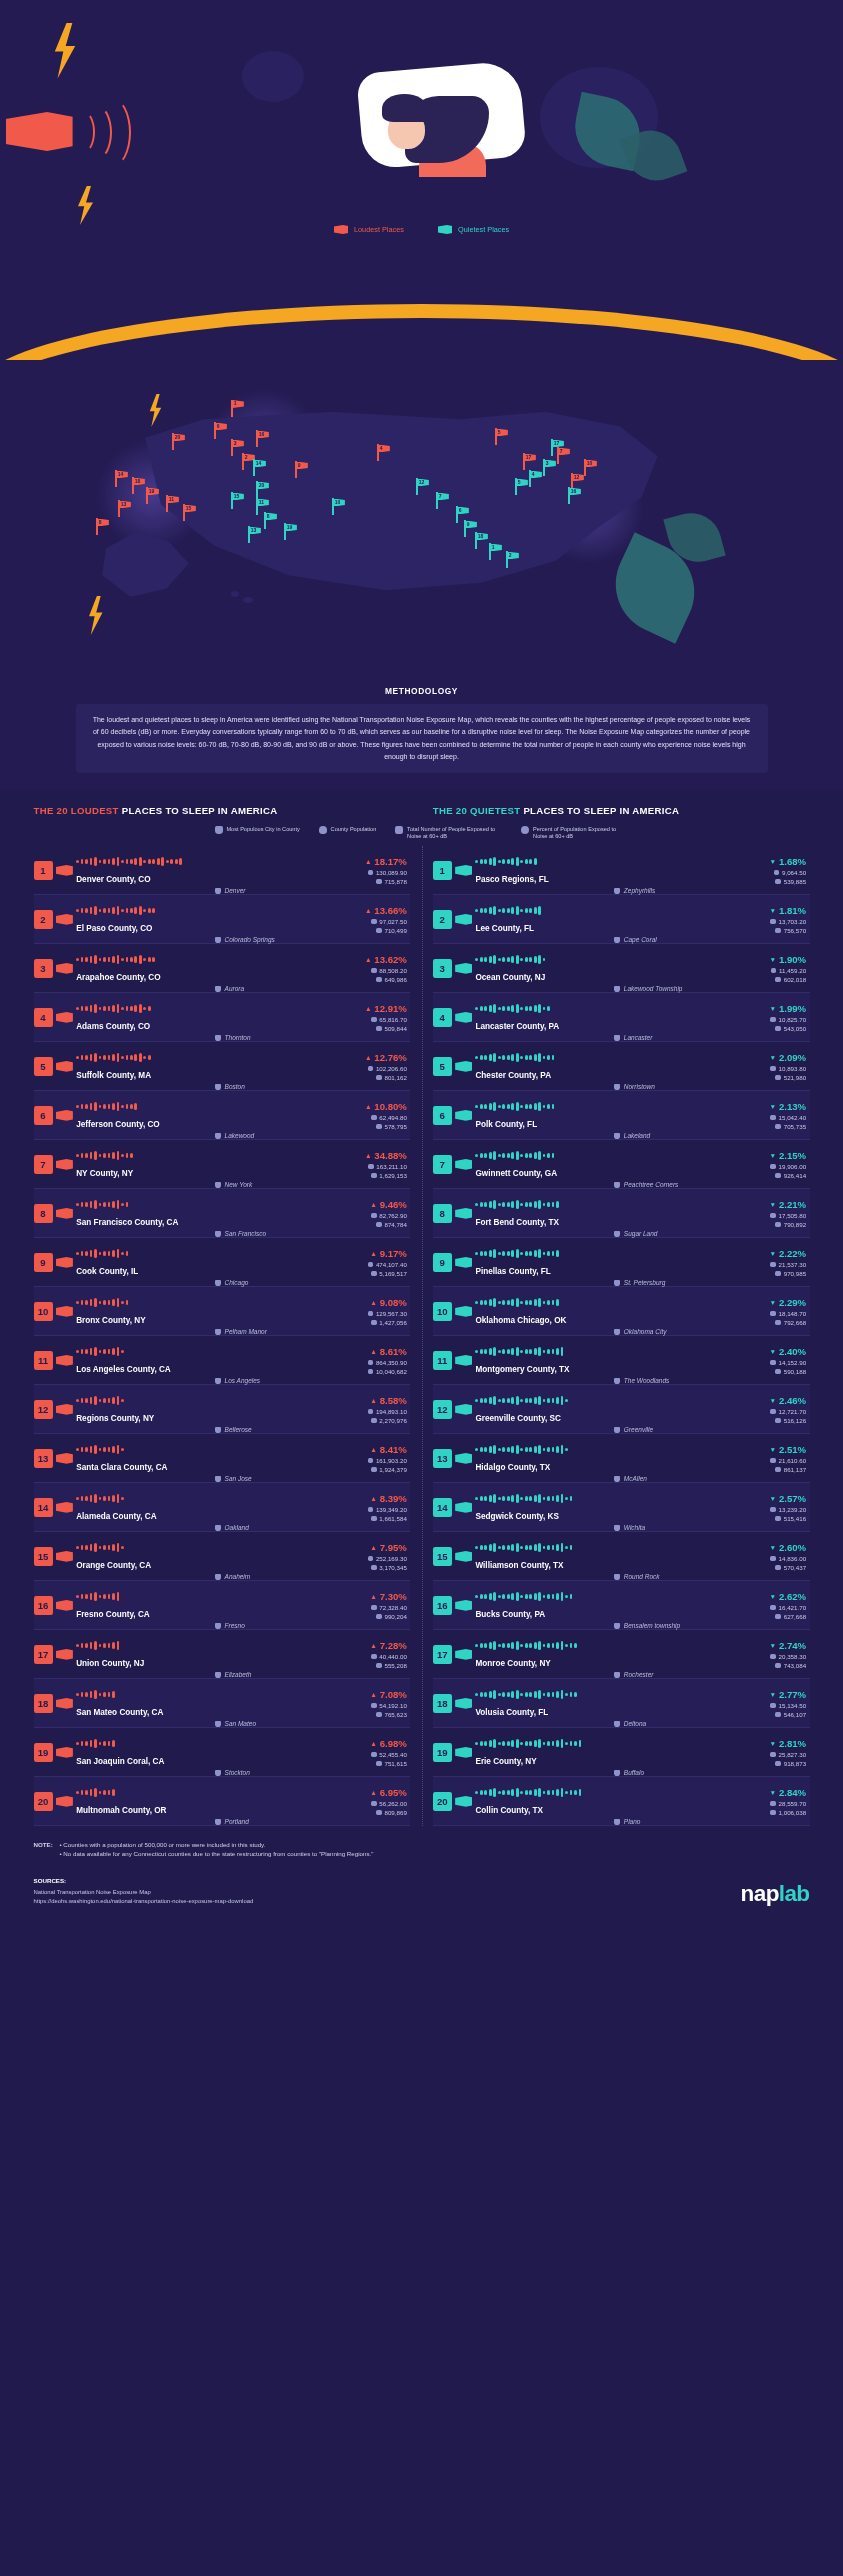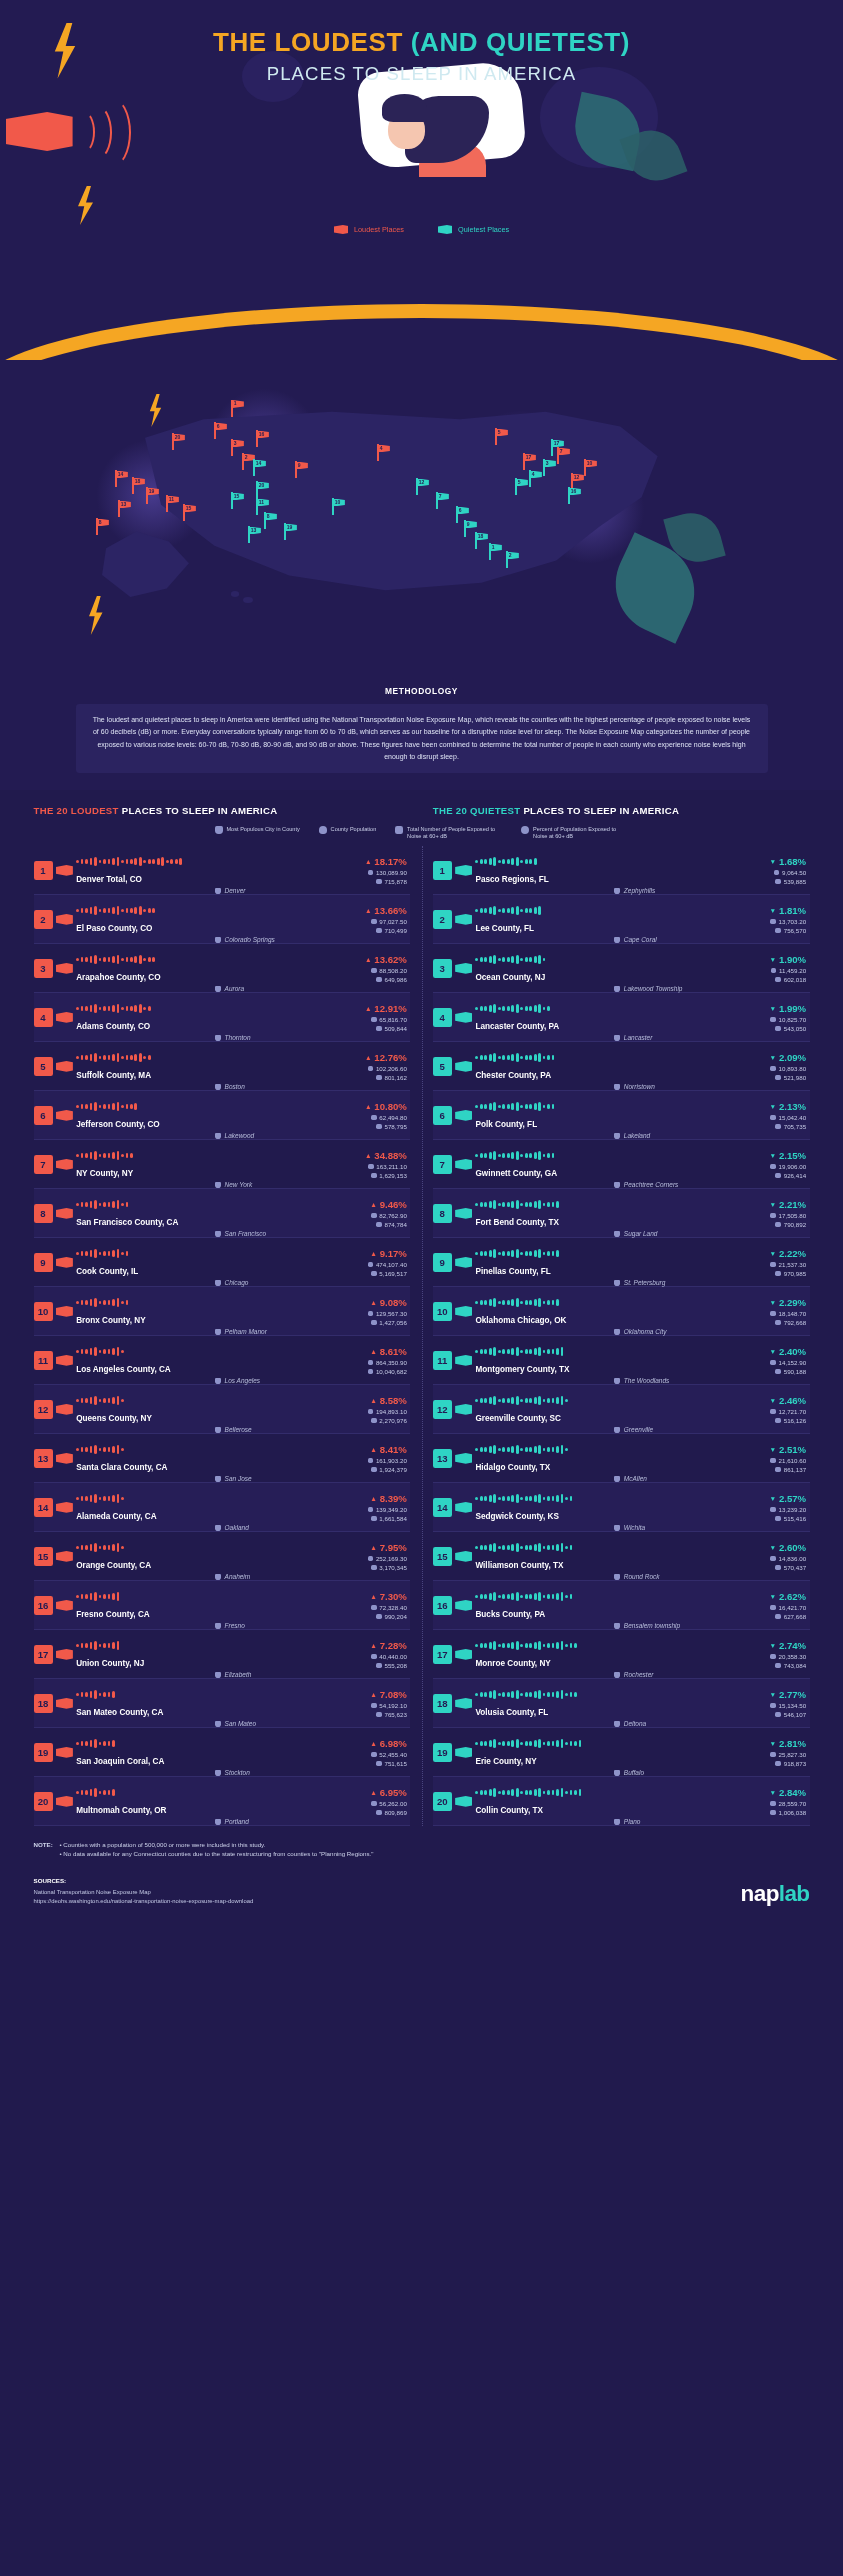--- a/index.html
+++ b/index.html
@@ -400,26 +400,20 @@
 <body>
 
 <div class="page">
 
   <div class="header">
     <div class="blob blob1"></div>
     <div class="blob blob2"></div>
     <div class="leaf leaf1"></div>
     <div class="leaf leaf2"></div>
 
-    <div class="title-block">
-      <div class="title-main">
-        <span>THE LOUDEST </span><span class="quiet">(AND QUIETEST)</span>
-      </div>
-      <div class="title-sub">PLACES TO SLEEP IN AMERICA</div>
-    </div>
 
     <div class="megaphone"></div>
     <div class="megwave mw1"></div>
     <div class="megwave mw2"></div>
     <div class="megwave mw3"></div>
     <div class="bolt bolt1"></div>
     <div class="bolt bolt2"></div>
 
     <div class="pillow"></div>
     <div class="hair"></div>
@@ -720,21 +714,21 @@
               <span class="wv loud" style="height: 2.8px;"></span>
               <span class="wv loud" style="height: 4.3px;"></span>
               <span class="wv loud" style="height: 5.7px;"></span>
               <span class="wv loud" style="height: 7.2px;"></span>
               <span class="wv loud" style="height: 8.7px;"></span>
               <span class="wv loud" style="height: 2.8px;"></span>
               <span class="wv loud" style="height: 4.3px;"></span>
               <span class="wv loud" style="height: 5.7px;"></span>
               <span class="wv loud" style="height: 7.2px;"></span>
             </div>
-            <div class="county">Denver Total, CO</div>
+            <div class="county">Denver County, CO</div>
           </div>
           <div class="city-cell">
             <span class="city-ico"></span>
             <span>Denver</span>
           </div>
           <div class="stats-cell">
             <div class="pct loud">
               <span class="caret">▲</span>
               <span>18.17%</span>
             </div>
@@ -1172,21 +1166,21 @@
               <span class="wv loud" style="height: 5.7px;"></span>
               <span class="wv loud" style="height: 7.2px;"></span>
               <span class="wv loud" style="height: 8.7px;"></span>
               <span class="wv loud" style="height: 2.8px;"></span>
               <span class="wv loud" style="height: 4.3px;"></span>
               <span class="wv loud" style="height: 5.7px;"></span>
               <span class="wv loud" style="height: 7.2px;"></span>
               <span class="wv loud" style="height: 8.7px;"></span>
               <span class="wv loud" style="height: 2.8px;"></span>
             </div>
-            <div class="county">Queens County, NY</div>
+            <div class="county">Regions County, NY</div>
           </div>
           <div class="city-cell">
             <span class="city-ico"></span>
             <span>Bellerose</span>
           </div>
           <div class="stats-cell">
             <div class="pct loud">
               <span class="caret">▲</span>
               <span>8.58%</span>
             </div>

